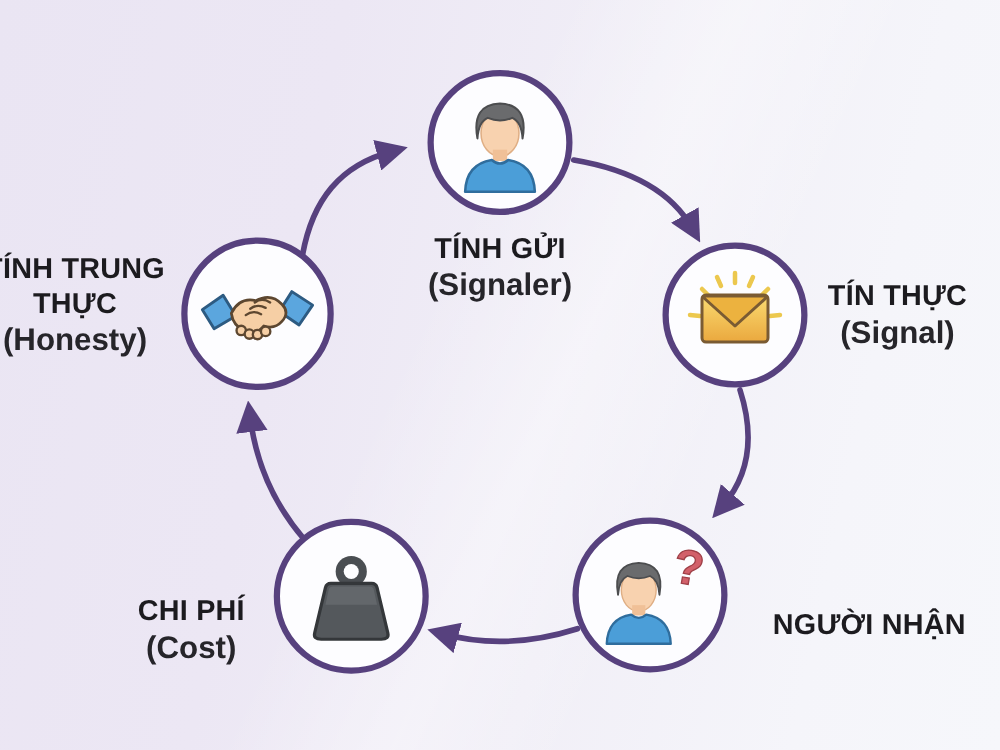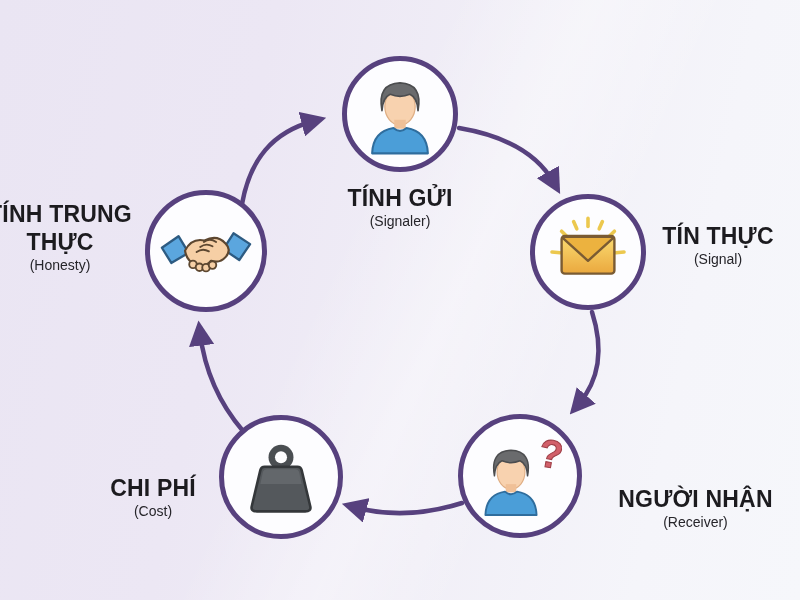--- a/index.html
+++ b/index.html
@@ -23,21 +23,21 @@
     box-sizing:border-box;display:flex;align-items:center;justify-content:center;
   }
   #node-signaler{left:342px;top:56px;width:116px;height:116px;}
   #node-signal{left:530px;top:194px;width:116px;height:116px;}
   #node-honesty{left:145px;top:190px;width:122px;height:122px;}
   #node-cost{left:219px;top:415px;width:124px;height:124px;}
   #node-receiver{left:458px;top:414px;width:124px;height:124px;}
   .node svg{display:block;}
   .label{position:absolute;text-align:center;color:#1c1b1f;}
   .label .title{font-size:23px;font-weight:700;line-height:1.22;letter-spacing:.2px;}
-  .label .subtitle{font-size:14px;font-weight:400;color:#26252a;line-height:1.25;margin-top:1px;}
+  .label .subtitle{font-size:25px;font-weight:700;color:#26252a;line-height:1.25;margin-top:1px;}
   #label-signaler{left:310px;top:184px;width:180px;}
   #label-signal{left:648px;top:222px;width:140px;}
   #label-receiver{left:598px;top:449px;width:195px;margin-top:36px;}
   #label-cost{left:78px;top:452px;width:150px;margin-top:22px;}
   #label-honesty{left:-22px;top:200px;width:164px;}
 </style>
 </head>
 <body>
 
 <div class="stage">
@@ -102,21 +102,20 @@
         <ellipse cx="50" cy="41" rx="18.5" ry="22.5" fill="#f8d2af" stroke="#dfae84" stroke-width="1.5"></ellipse>
         <path d="M28 46 Q22 13 50 12 Q78 13 72 46 Q71 30 62 26 Q50 31 38 26 Q29 30 28 46 Z" fill="#6a6b6d" stroke="#4c4d4f" stroke-width="2" stroke-linejoin="round"></path>
         <rect x="43" y="57" width="14" height="11" fill="#f0c097"></rect>
         <path d="M16 98 Q17 71 42 67 Q50 74 58 67 Q83 71 84 98 Z" fill="#4b9ed8" stroke="#2f6d9d" stroke-width="2.5" stroke-linejoin="round"></path>
       </g>
       <text x="92" y="42" transform="rotate(10 92 30)" text-anchor="middle" font-family="Liberation Sans, sans-serif" font-size="48" font-weight="bold" fill="#d2606a" stroke="#9e3f47" stroke-width="1.3">?</text>
     </svg>
   </div>
   <div class="label" id="label-receiver">
     <div class="title">NGƯỜI NHẬN</div>
-    <div class="subtitle">(Receiver)</div>
   </div>
 
   <div class="node" id="node-cost">
     <svg width="86" height="86" viewBox="0 0 100 100">
       <circle cx="50" cy="27" r="14.5" fill="#4a4e52"></circle>
       <circle cx="50" cy="27" r="7" fill="#fdfdff"></circle>
       <path d="M31 38 L69 38 Q73 38 74 42 L84 84 Q85.5 90 78 90 L22 90 Q14.5 90 16 84 L26 42 Q27 38 31 38 Z" fill="#54585c" stroke="#34373a" stroke-width="3" stroke-linejoin="round"></path>
       <path d="M33 41 L67 41 Q70 41 71 44 L74 58 L26 58 L29 44 Q30 41 33 41 Z" fill="#63676b"></path>
     </svg>
   </div>

